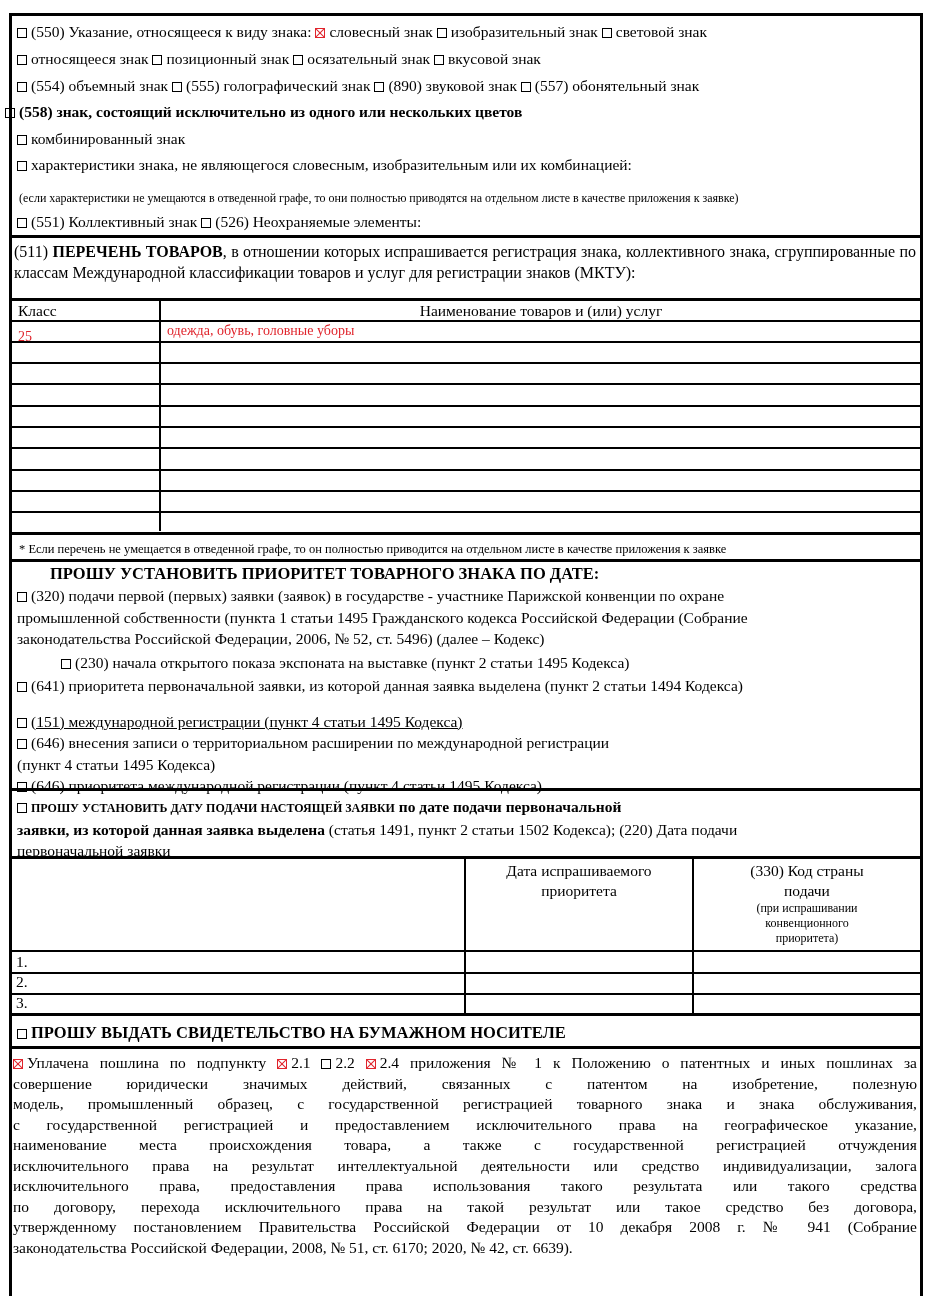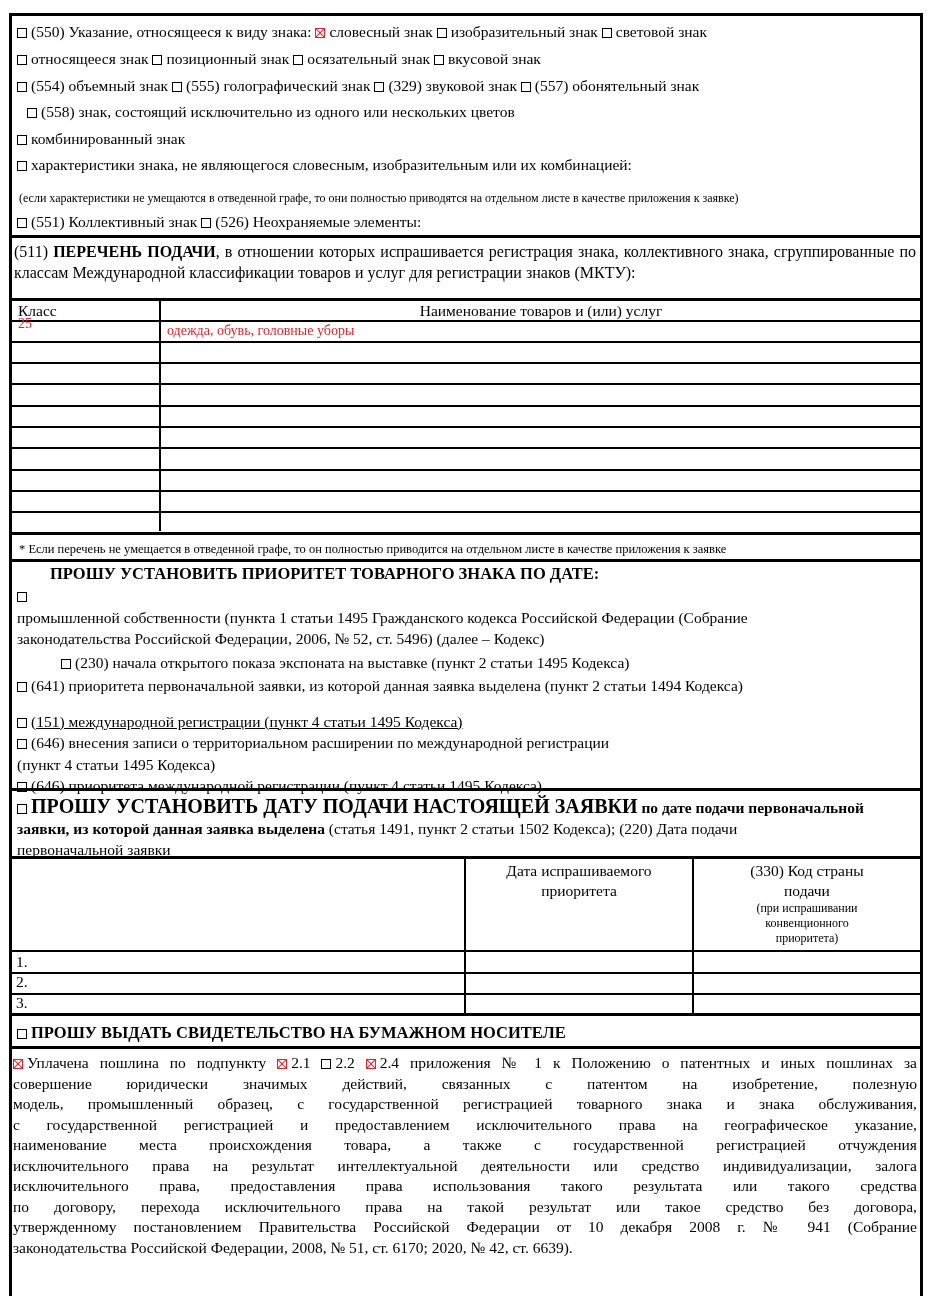--- a/index.html
+++ b/index.html
@@ -39,87 +39,87 @@
 </div>
 <div class="line" style="left:17px; top:50px;">
   <span class="cb"></span><span>относящееся знак</span>
   <span class="cb"></span><span>позиционный знак</span>
   <span class="cb"></span><span>осязательный знак</span>
   <span class="cb"></span><span>вкусовой знак</span>
 </div>
 <div class="line" style="left:17px; top:77px;">
   <span class="cb"></span><span>(554) объемный знак</span>
   <span class="cb"></span><span>(555) голографический знак</span>
-  <span class="cb"></span><span>(329) звуковой знак</span>
+  <span class="cb"></span><span>(890) звуковой знак</span>
   <span class="cb"></span><span>(557) обонятельный знак</span>
 </div>
-<div class="line" style="left:27px; top:103px;">
+<div class="line" style="left:5px; top:103px;font-weight:bold;">
   <span class="cb"></span><span>(558) знак, состоящий исключительно из одного или нескольких цветов</span>
 </div>
 <div class="line" style="left:17px; top:130px;">
   <span class="cb"></span><span>комбинированный знак</span>
 </div>
 <div class="line" style="left:17px; top:156px;">
   <span class="cb"></span><span>характеристики знака, не являющегося словесным, изобразительным или их комбинацией:</span>
 </div>
 <div class="line note" style="left:19px; top:189px;">(если характеристики не умещаются в отведенной графе, то они полностью приводятся на отдельном листе в качестве приложения к заявке)</div>
 <div class="line" style="left:17px; top:213px;">
   <span class="cb"></span><span>(551) Коллективный знак</span>
   <span class="cb"></span><span>(526) Неохраняемые элементы:</span>
 </div>
 
 <div class="hr3" style="top:235px;"></div>
 
 <div class="para justify" style="top:241px; font-size:16px; line-height:21px;">
   <span>(511)</span>
-  <span class="bold">ПЕРЕЧЕНЬ ПОДАЧИ</span><span>, в отношении которых испрашивается регистрация знака, коллективного знака, сгруппированные по классам Международной классификации товаров и услуг для регистрации знаков (МКТУ):</span>
+  <span class="bold">ПЕРЕЧЕНЬ ТОВАРОВ</span><span>, в отношении которых испрашивается регистрация знака, коллективного знака, сгруппированные по классам Международной классификации товаров и услуг для регистрации знаков (МКТУ):</span>
 </div>
 
 <div class="hr3" style="top:298px;"></div>
 
 <div class="abs" style="left:12px; top:301px; width:908px; height:230px;">
   <div class="vr" style="left:147px; top:0; height:230px;"></div>
   <div class="line" style="left:6px; top:1px;">Класс</div>
   <div class="line center" style="left:150px; width:758px; top:1px;">Наименование товаров и (или) услуг</div>
   <div class="hr1" style="left:0; width:908px; top:19px;"></div>
 
-  <div class="line red" style="left:6px; top:14px; font-size:14px;">25</div>
+  <div class="line red" style="left:6px; top:27px; font-size:14px;">25</div>
   <div class="line red" style="left:155px; top:21px; font-size:14px;">одежда, обувь, головные уборы</div>
   <div class="hr1" style="left:0; width:908px; top:40px;"></div>
   <div class="hr1" style="left:0; width:908px; top:61px;"></div>
   <div class="hr1" style="left:0; width:908px; top:82px;"></div>
   <div class="hr1" style="left:0; width:908px; top:104px;"></div>
   <div class="hr1" style="left:0; width:908px; top:125px;"></div>
   <div class="hr1" style="left:0; width:908px; top:146px;"></div>
   <div class="hr1" style="left:0; width:908px; top:168px;"></div>
   <div class="hr1" style="left:0; width:908px; top:189px;"></div>
   <div class="hr1" style="left:0; width:908px; top:210px;"></div>
 </div>
 
 <div class="hr3" style="top:532px;"></div>
 <div class="line note" style="left:19px; top:540px; font-size:12.5px;">*  Если перечень не умещается в отведенной графе, то он полностью приводится на отдельном листе в качестве приложения к заявке</div>
 <div class="hr3" style="top:559px;"></div>
 
 <div class="line bold" style="left:50px; top:565px; font-size:16.5px;">ПРОШУ УСТАНОВИТЬ ПРИОРИТЕТ ТОВАРНОГО ЗНАКА ПО ДАТЕ:</div>
 <div class="abs" style="left:17px; top:585px; line-height:21.5px; white-space:nowrap;">
-  <div><span class="cb"></span></div>
+  <div><span class="cb"></span><span>(320) подачи первой (первых) заявки (заявок) в государстве - участнике Парижской конвенции по охране</span></div>
   <div>промышленной собственности (пункта 1 статьи 1495 Гражданского кодекса Российской Федерации (Собрание</div>
   <div>законодательства Российской Федерации, 2006, № 52, ст. 5496) (далее – Кодекс)</div>
   <div style="margin-top:2px;padding-left:44px;"><span class="cb"></span><span>(230) начала открытого показа экспоната на выставке (пункт 2 статьи 1495 Кодекса)</span></div>
   <div style="margin-top:2px;"><span class="cb"></span><span>(641) приоритета первоначальной заявки, из которой данная заявка выделена (пункт 2 статьи 1494 Кодекса)</span></div>
   <div style="margin-top:14px;text-decoration:underline;"><span class="cb"></span><span>(151) международной регистрации (пункт 4 статьи 1495 Кодекса)</span></div>
   <div style="margin-top:0;"><span class="cb"></span><span>(646) внесения записи о территориальном расширении по международной регистрации</span></div>
   <div>(пункт 4 статьи 1495 Кодекса)</div>
   <div><span class="cb"></span><span>(646) приоритета международной регистрации (пункт 4 статьи 1495 Кодекса)</span></div>
 </div>
 
 <div class="hr3" style="top:788px;"></div>
 
 <div class="abs" style="left:17px; top:796px; line-height:21px; white-space:nowrap;">
-  <div><span class="cb"></span><span class="bold" style="font-size:20px;text-align:center;">ПРОШУ УСТАНОВИТЬ ДАТУ ПОДАЧИ НАСТОЯЩЕЙ ЗАЯВКИ</span> <span class="bold">по дате подачи первоначальной</span></div>
+  <div><span class="cb"></span><span class="bold" style="font-size:12px;text-align:center;">ПРОШУ УСТАНОВИТЬ ДАТУ ПОДАЧИ НАСТОЯЩЕЙ ЗАЯВКИ</span> <span class="bold">по дате подачи первоначальной</span></div>
   <div><span class="bold">заявки, из которой данная заявка выделена</span> <span>(статья 1491, пункт 2 статьи 1502 Кодекса); (220) Дата подачи</span></div>
   <div>первоначальной заявки</div>
 </div>
 
 <div class="hr3" style="top:856px;"></div>
 
 <div class="abs" style="left:12px; top:859px; width:908px; height:154px;">
   <div class="vr" style="left:452px; top:0; height:154px;"></div>
   <div class="vr" style="left:680px; top:0; height:154px;"></div>
 

